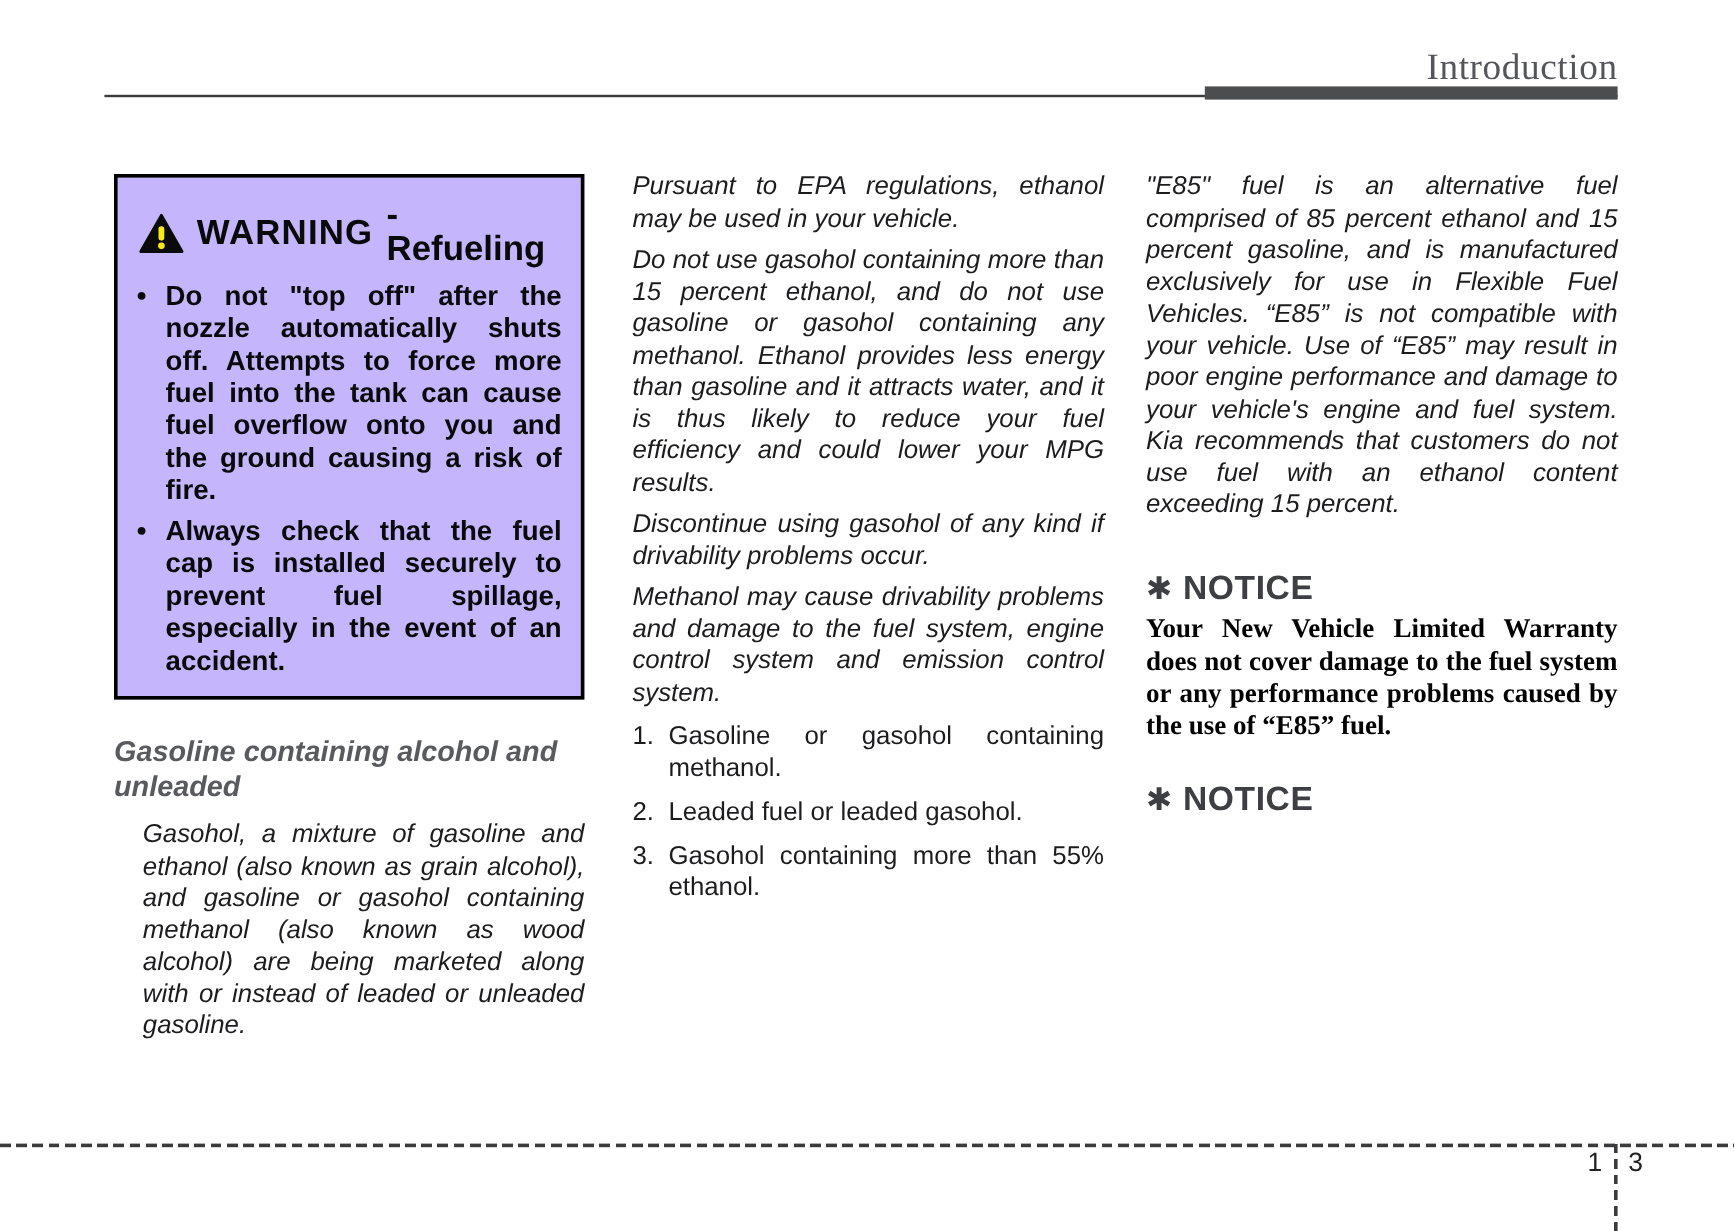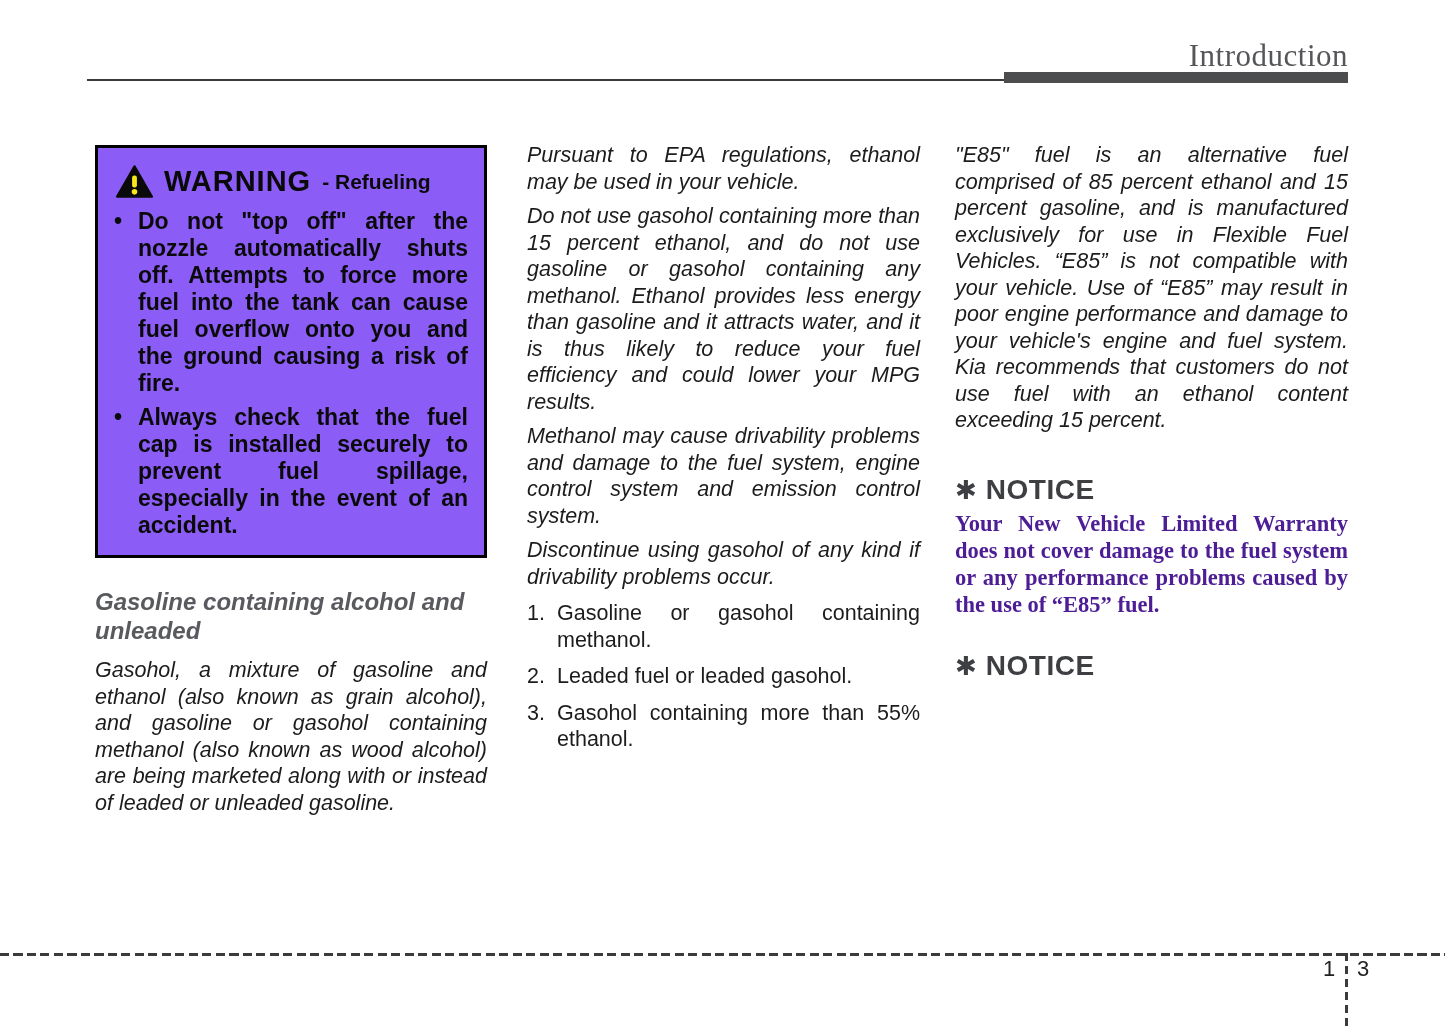--- a/index.html
+++ b/index.html
@@ -53,39 +53,39 @@
     margin: 0 0 8px 0;
     color: #1c1c1e;
     font-style: italic;
   }
 
   
   .warning-box {
     box-sizing: border-box;
     width: 392px;
     border: 3px solid #000000;
-    background: #8b5cf6;
+    background: #c4b5fd;
     padding: 15px 16px 16px 16px;
   }
   .warning-title-row {
     display: flex;
     align-items: center;
     gap: 11px;
     margin: 2px 0 10px 2px;
   }
   .warning-triangle { width: 37px; height: 33px; flex: 0 0 auto; }
   .warning-word {
     font-size: 29px;
     font-weight: bold;
     color: #0a0a0a;
     letter-spacing: 1px;
     line-height: 1;
   }
   .warning-subtitle {
-    font-size: 21px;
+    font-size: 29px;
     font-weight: bold;
     color: #0a0a0a;
     line-height: 1;
   }
   .warning-bullet {
     display: flex;
     margin-top: 7px;
     font-weight: bold;
     font-size: 23px;
     line-height: 27px;
@@ -96,21 +96,21 @@
 
   
   .section-heading {
     margin-top: 29px;
     font-size: 24px;
     font-weight: bold;
     font-style: italic;
     line-height: 29px;
     color: #595a5e;
   }
-  .col1 .para { margin-top: 12px; }
+  .col1 .para { margin-top: 12px; margin-left: 24px; }
 
   
   .num-item {
     display: flex;
     font-size: 21.5px;
     line-height: 26.5px;
     margin-top: 10px;
     color: #1c1c1e;
   }
   .num-item .num { flex: 0 0 30px; }
@@ -127,21 +127,21 @@
     margin-bottom: 6px;
   }
   .notice-asterisk { font-size: 26px; line-height: 1; }
   .notice-title { font-size: 28px; letter-spacing: 0.5px; line-height: 1; }
   .notice-body {
     font-family: "Liberation Serif", "DejaVu Serif", serif;
     font-weight: bold;
     font-size: 22.5px;
     line-height: 27px;
     text-align: justify;
-    color: #4c1d95;
+    color: #000000;
     margin: 0;
   }
   .col3 .para { margin-bottom: 42px; }
   .notice-gap { height: 34px; }
 
   
   .footer-dashed-h {
     position: absolute;
     left: 0;
     top: 953px;
@@ -196,22 +196,22 @@
       </div>
     </div>
 
     <div class="section-heading">Gasoline containing alcohol and unleaded</div>
     <p class="para">Gasohol, a mixture of gasoline and ethanol (also known as grain alcohol), and gasoline or gasohol containing methanol (also known as wood alcohol) are being marketed along with or instead of leaded or unleaded gasoline.</p>
   </div>
 
   <div class="col col2">
     <p class="para">Pursuant to EPA regulations, ethanol may be used in your vehicle.</p>
     <p class="para">Do not use gasohol containing more than 15 percent ethanol, and do not use gasoline or gasohol containing any methanol. Ethanol provides less energy than gasoline and it attracts water, and it is thus likely to reduce your fuel efficiency and could lower your MPG results.</p>
+    <p class="para">Discontinue using gasohol of any kind if drivability problems occur.</p>
     <p class="para">Methanol may cause drivability problems and damage to the fuel system, engine control system and emission control system.</p>
-    <p class="para">Discontinue using gasohol of any kind if drivability problems occur.</p>
 
     <div class="num-item">
       <span class="num">1.</span>
       <span class="ntext">Gasoline or gasohol containing methanol.</span>
     </div>
     <div class="num-item">
       <span class="num">2.</span>
       <span class="ntext">Leaded fuel or leaded gasohol.</span>
     </div>
     <div class="num-item">

